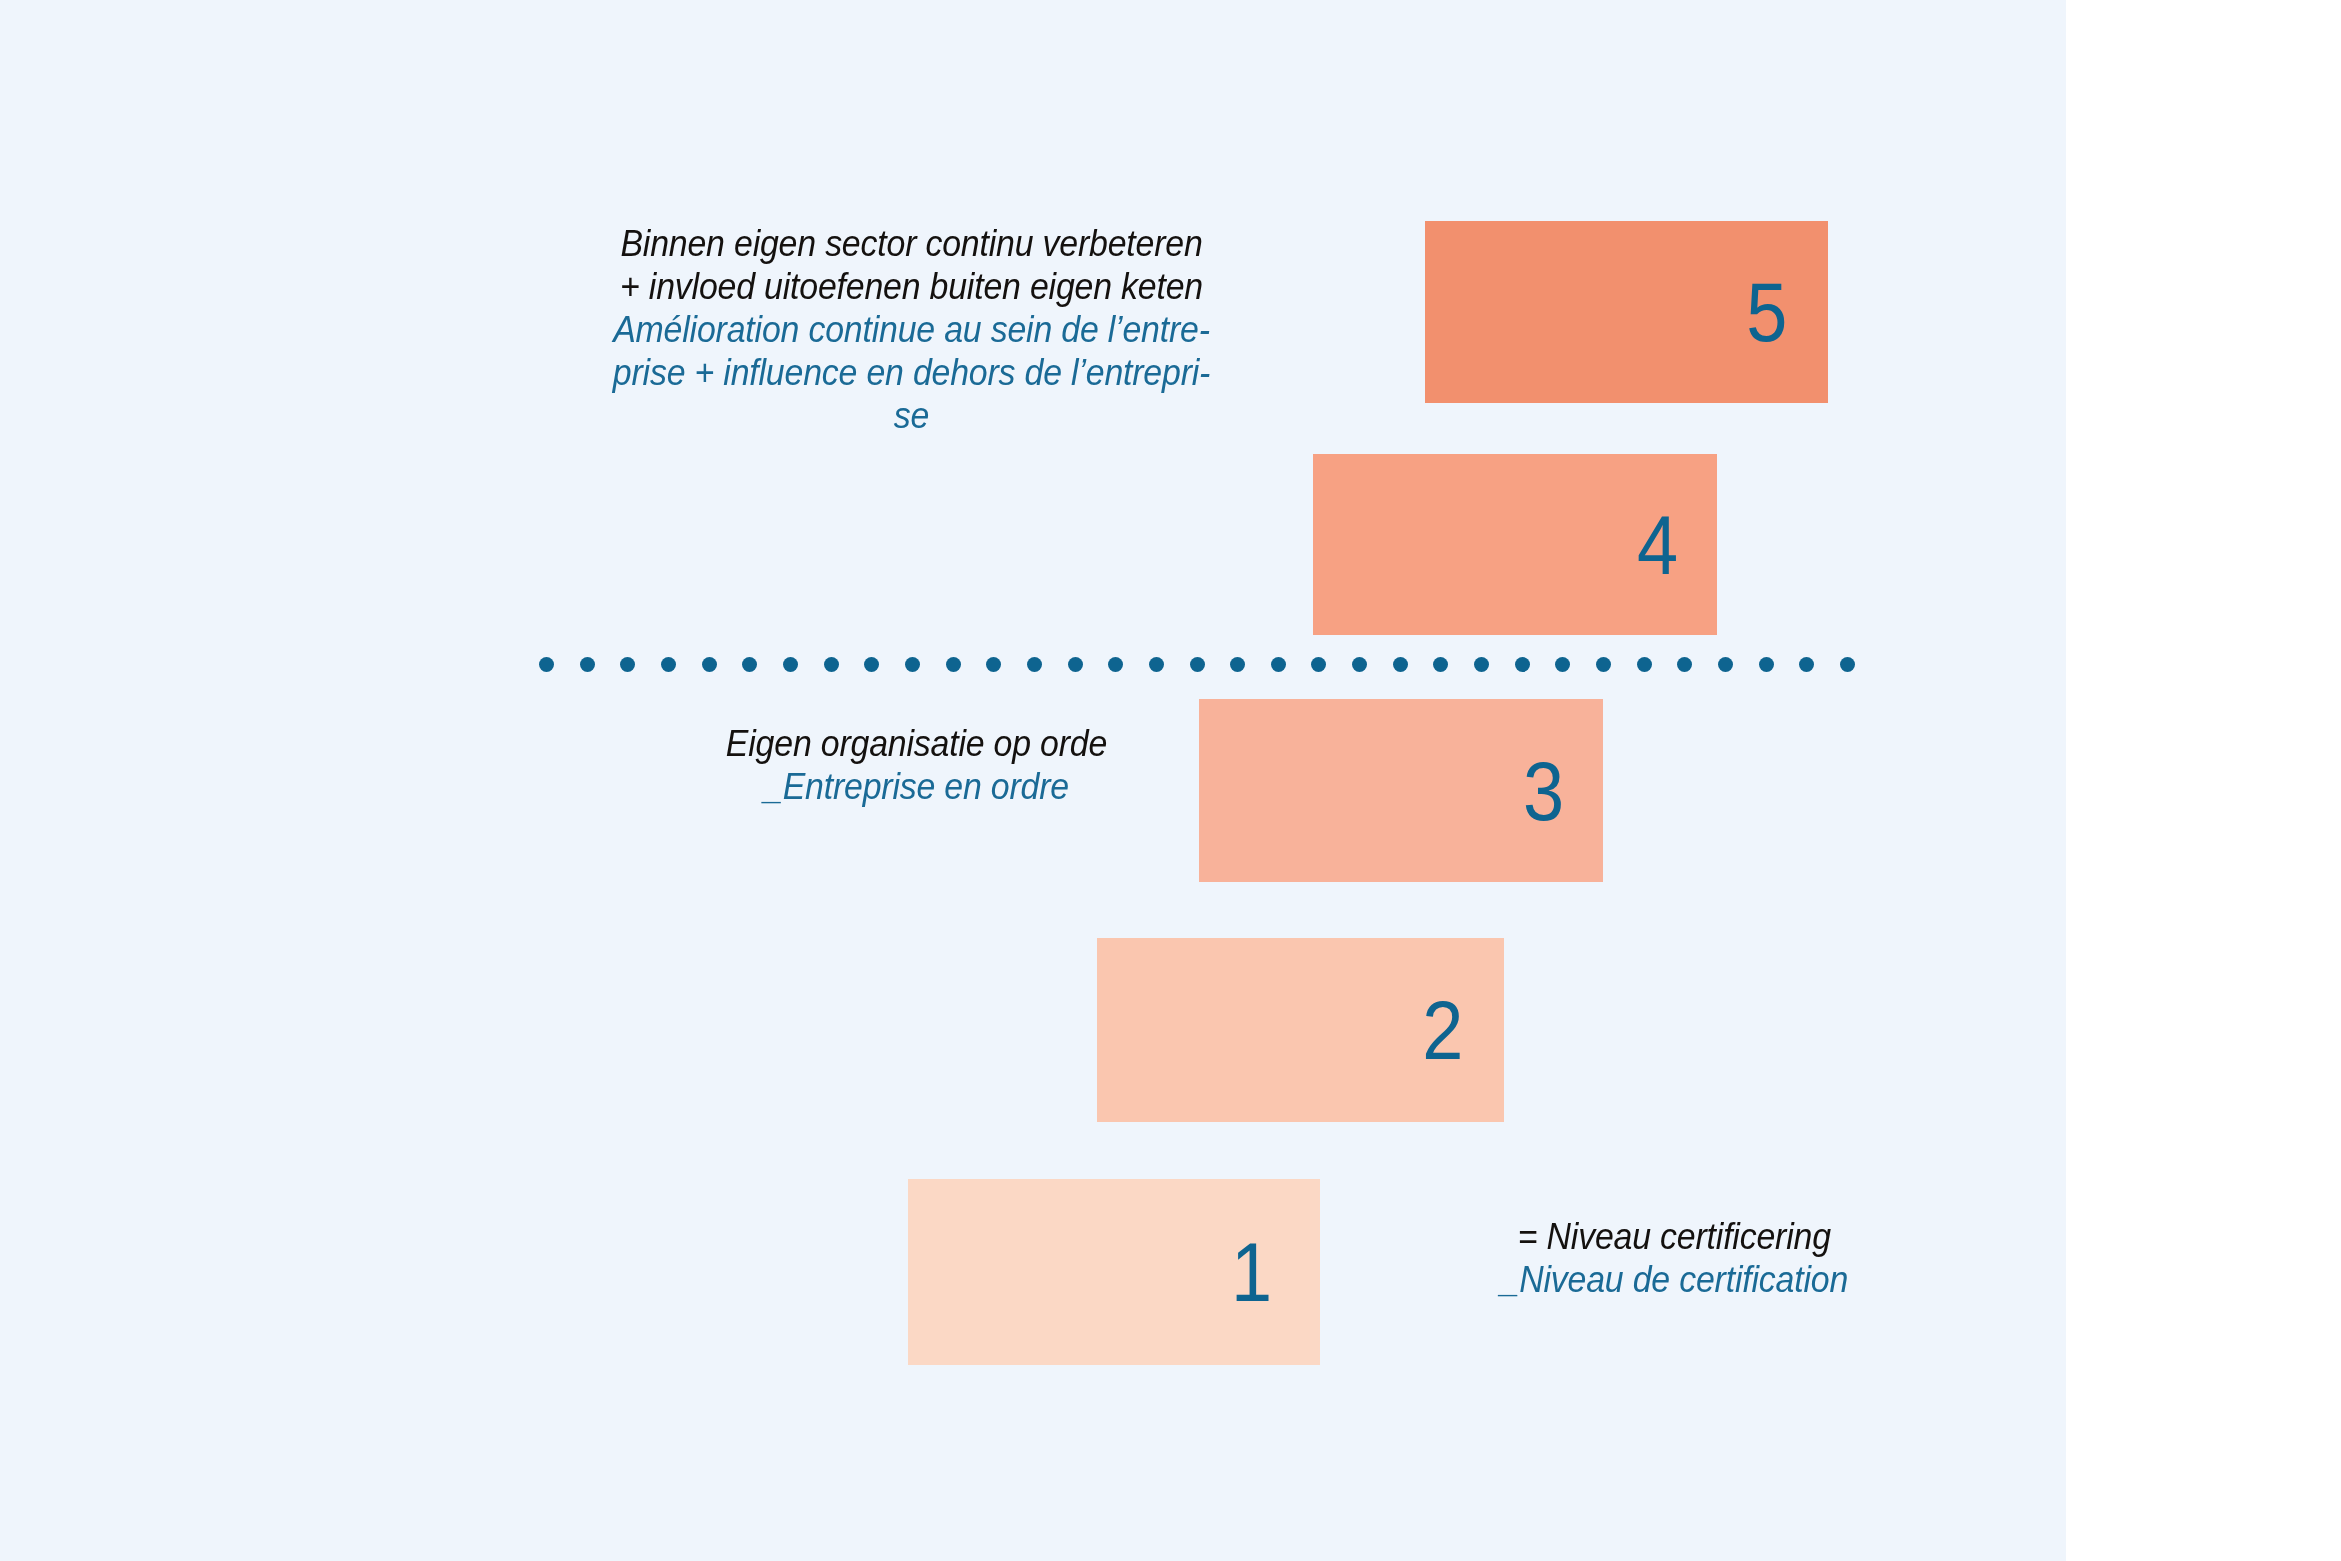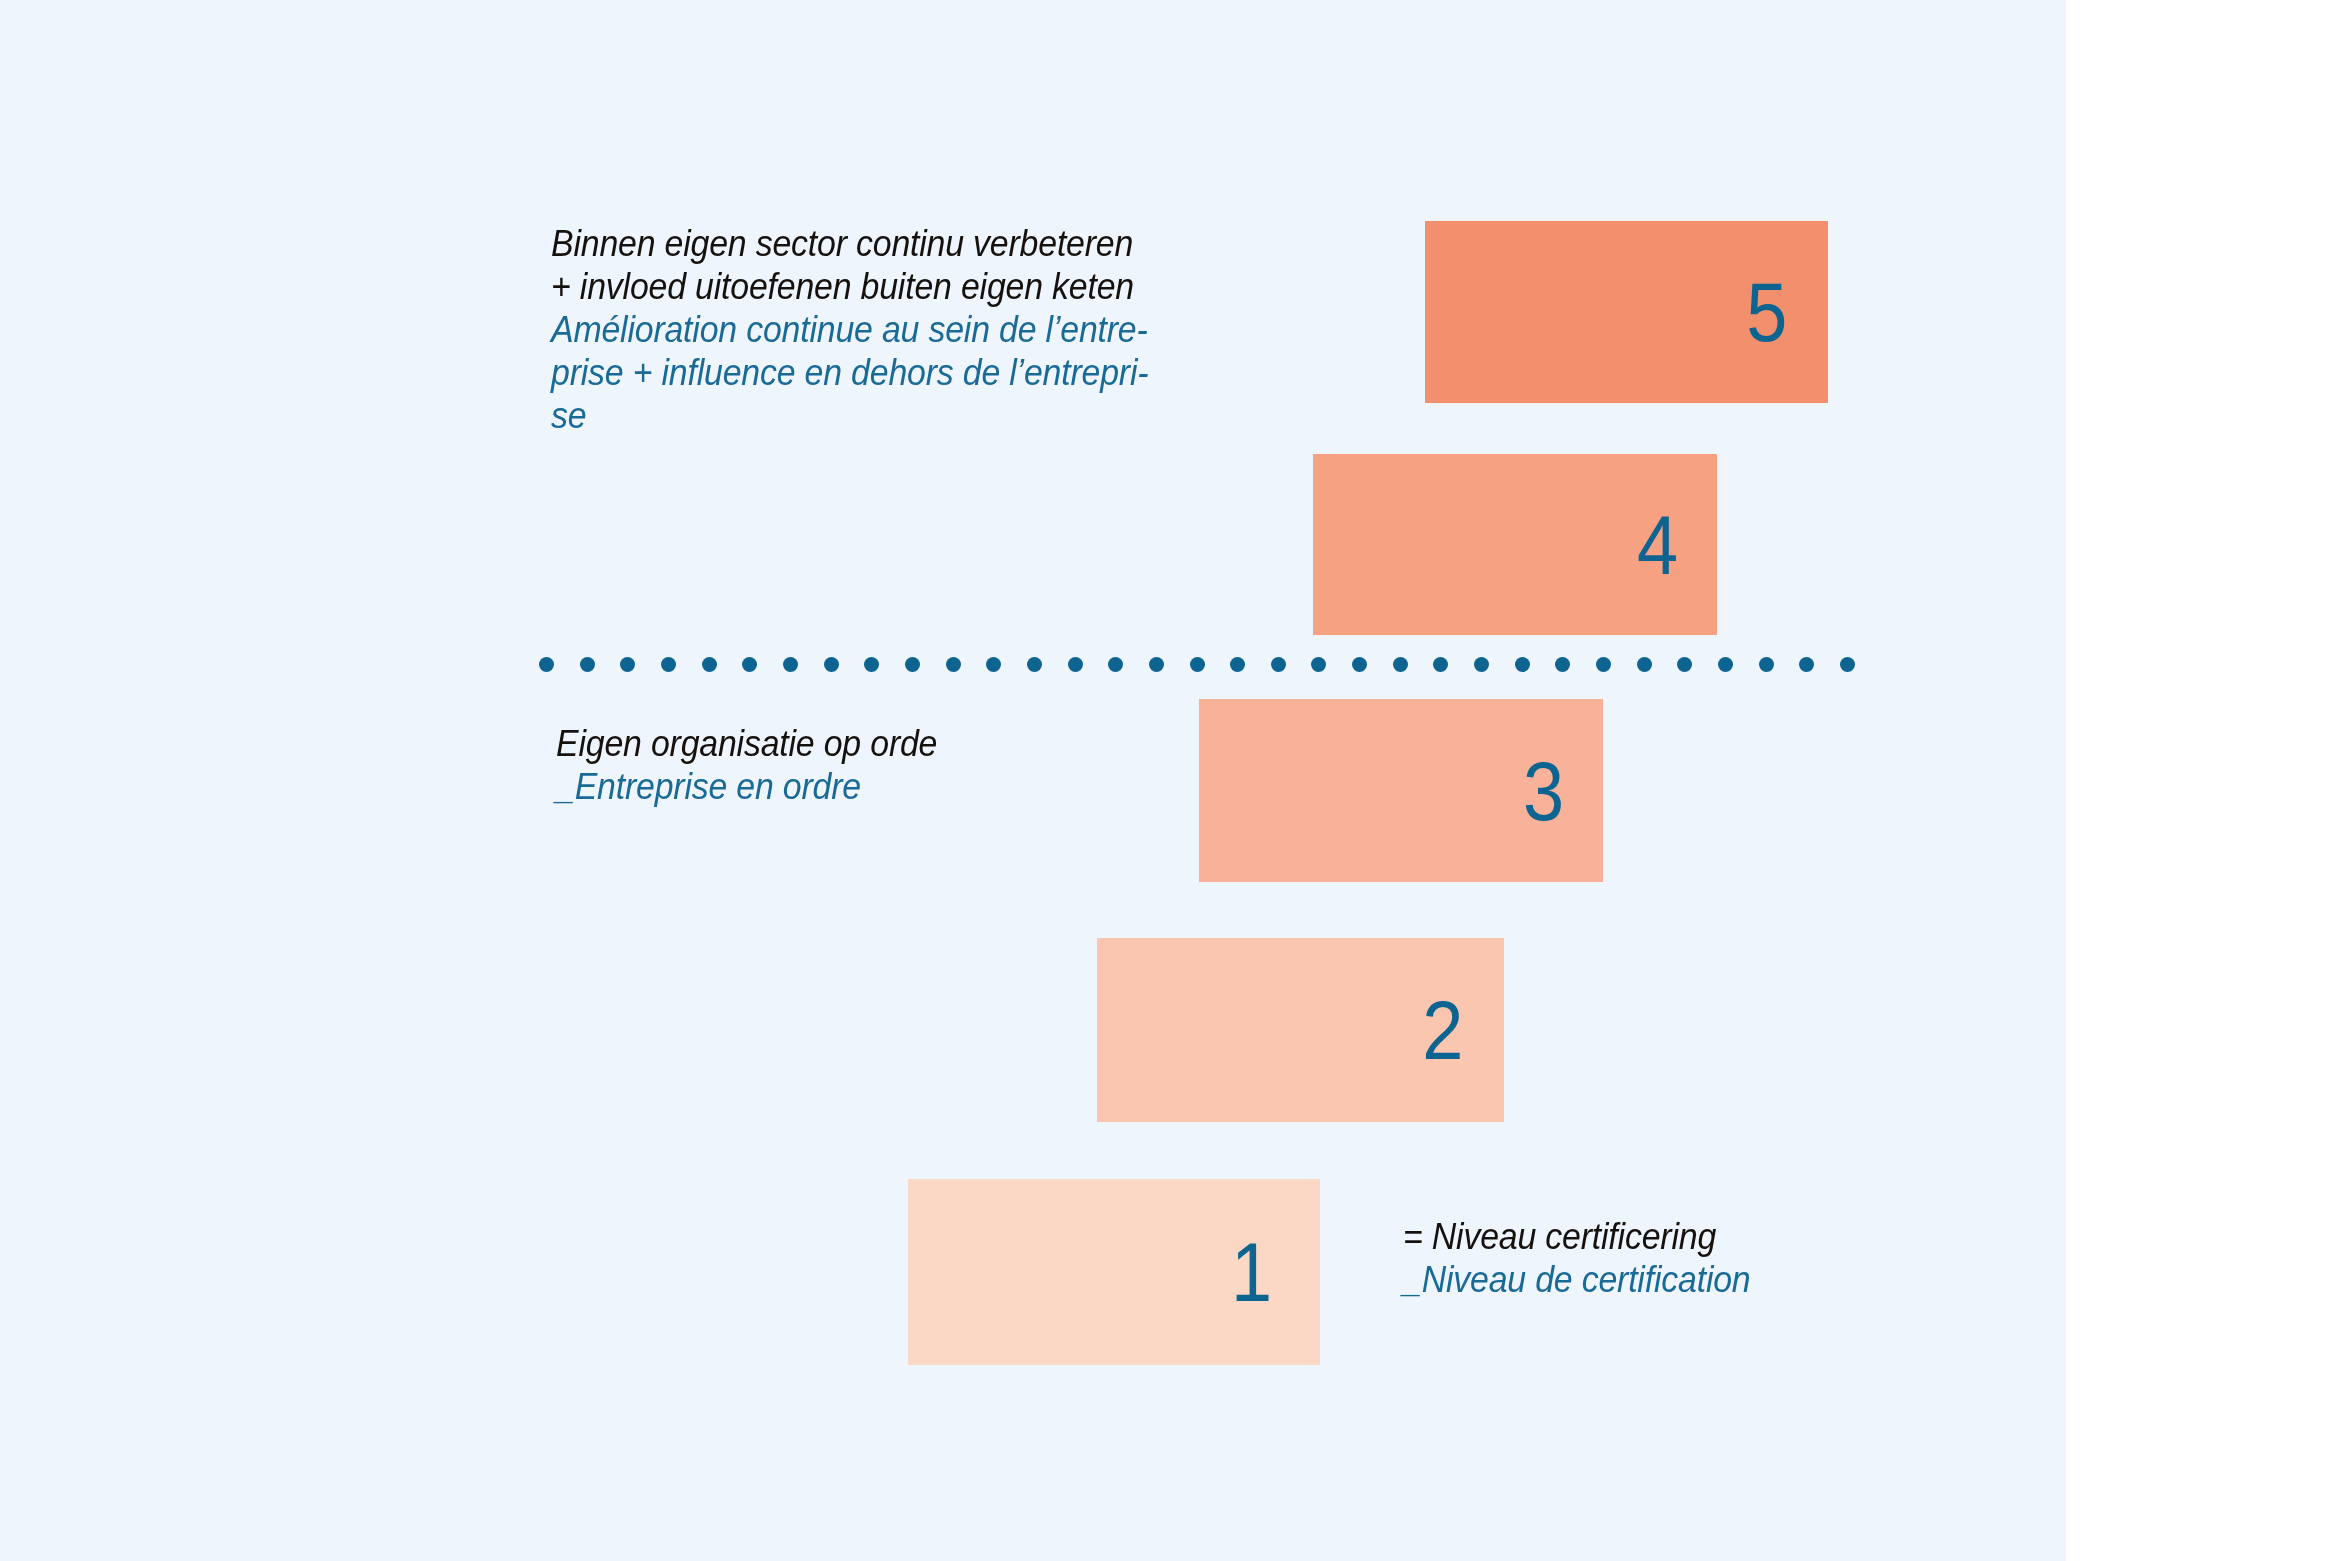--- a/index.html
+++ b/index.html
@@ -8,20 +8,21 @@
     padding: 0;
     background: #ffffff;
   }
   #stage {
     position: relative;
     width: 2066px;
     height: 1561px;
     overflow: hidden;
     background: #EFF5FC;
     font-family: "Liberation Sans", "DejaVu Sans", sans-serif;
+    text-align: center;
   }
 
   
   .bar {
     position: absolute;
     box-sizing: border-box;
     display: flex;
     align-items: center;
     justify-content: flex-end;
   }

